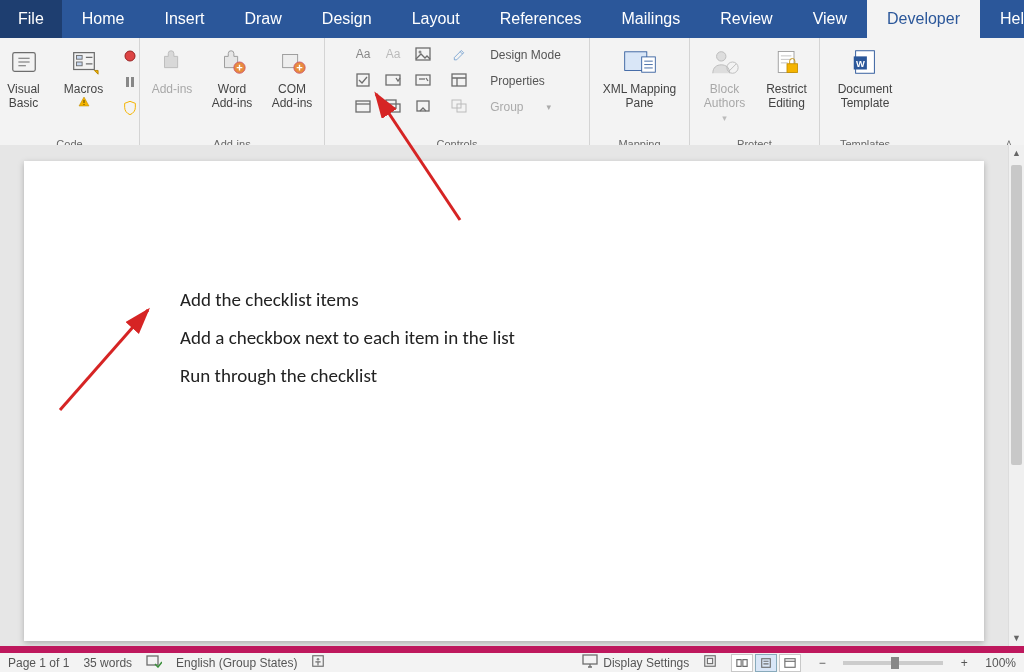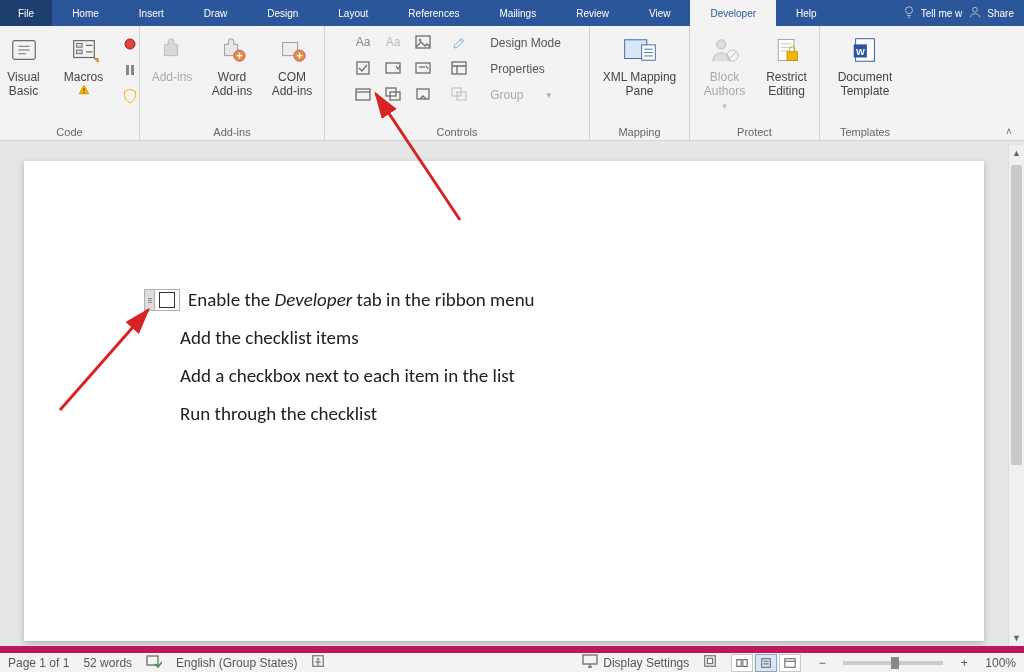--- a/index.html
+++ b/index.html
@@ -8,26 +8,26 @@
     font-size: 13px;
     background: #e6e6e6;
     width: 1024px;
     height: 672px;
     overflow: hidden;
     position: relative;
     color: #444;
   }
   
   .titlebar {
-    height: 26px;
+    height: 38px;
     background: #2b579a;
     display: flex;
     align-items: stretch;
     color: #fff;
-    font-size: 10px;
+    font-size: 16px;
   }
   .tab {
     padding: 0 20px;
     display: flex;
     align-items: center;
     cursor: pointer;
   }
   .tab.active {
     background: #f3f3f3;
     color: #2b579a;
@@ -483,33 +483,20 @@
     </div>
     <div class="group-label">Templates</div>
   </div>
 
   <div class="collapse-btn">˄</div>
 </div>
 
 <div class="workspace">
   <div class="page">
     <div class="doc-content">
-      <div class="doc-line">
-        <span class="cc-frame">
-          <span class="cc-handle">
-              <div></div>
-              <div></div>
-              <div></div>
-            </span>
-          <span class="cc-box"></span>
-        </span>
-        <span>
-          <span>Enable the </span><span class="italic">Developer</span><span> tab in the ribbon menu</span>
-        </span>
-      </div>
       <div class="doc-line" style="padding-left:36px">
           <span>Add the checklist items</span>
         </div>
       <div class="doc-line" style="padding-left:36px">
           <span>Add a checkbox next to each item in the list</span>
         </div>
       <div class="doc-line" style="padding-left:36px">
           <span>Run through the checklist</span>
         </div>
     </div>
@@ -527,21 +514,21 @@
 </svg>
 
 <div class="vscroll">
   <div class="arrow up">▲</div>
   <div class="thumb"></div>
   <div class="arrow down">▼</div>
 </div>
 
 <div class="statusbar">
   <div class="status-item">Page 1 of 1</div>
-  <div class="status-item">52 words</div>
+  <div class="status-item">35 words</div>
   <div class="status-item">
     <span>
       <svg width="16" height="14" viewBox="0 0 16 14">
           <rect x="1" y="2" width="11" height="9" class="ic"></rect>
           <path d="M9 10l3 3 4-5" stroke="#3a8f3a" fill="none" stroke-width="1.5"></path>
         </svg>
     </span>
   </div>
   <div class="status-item">English (Group States)</div>
   <div class="status-item">

